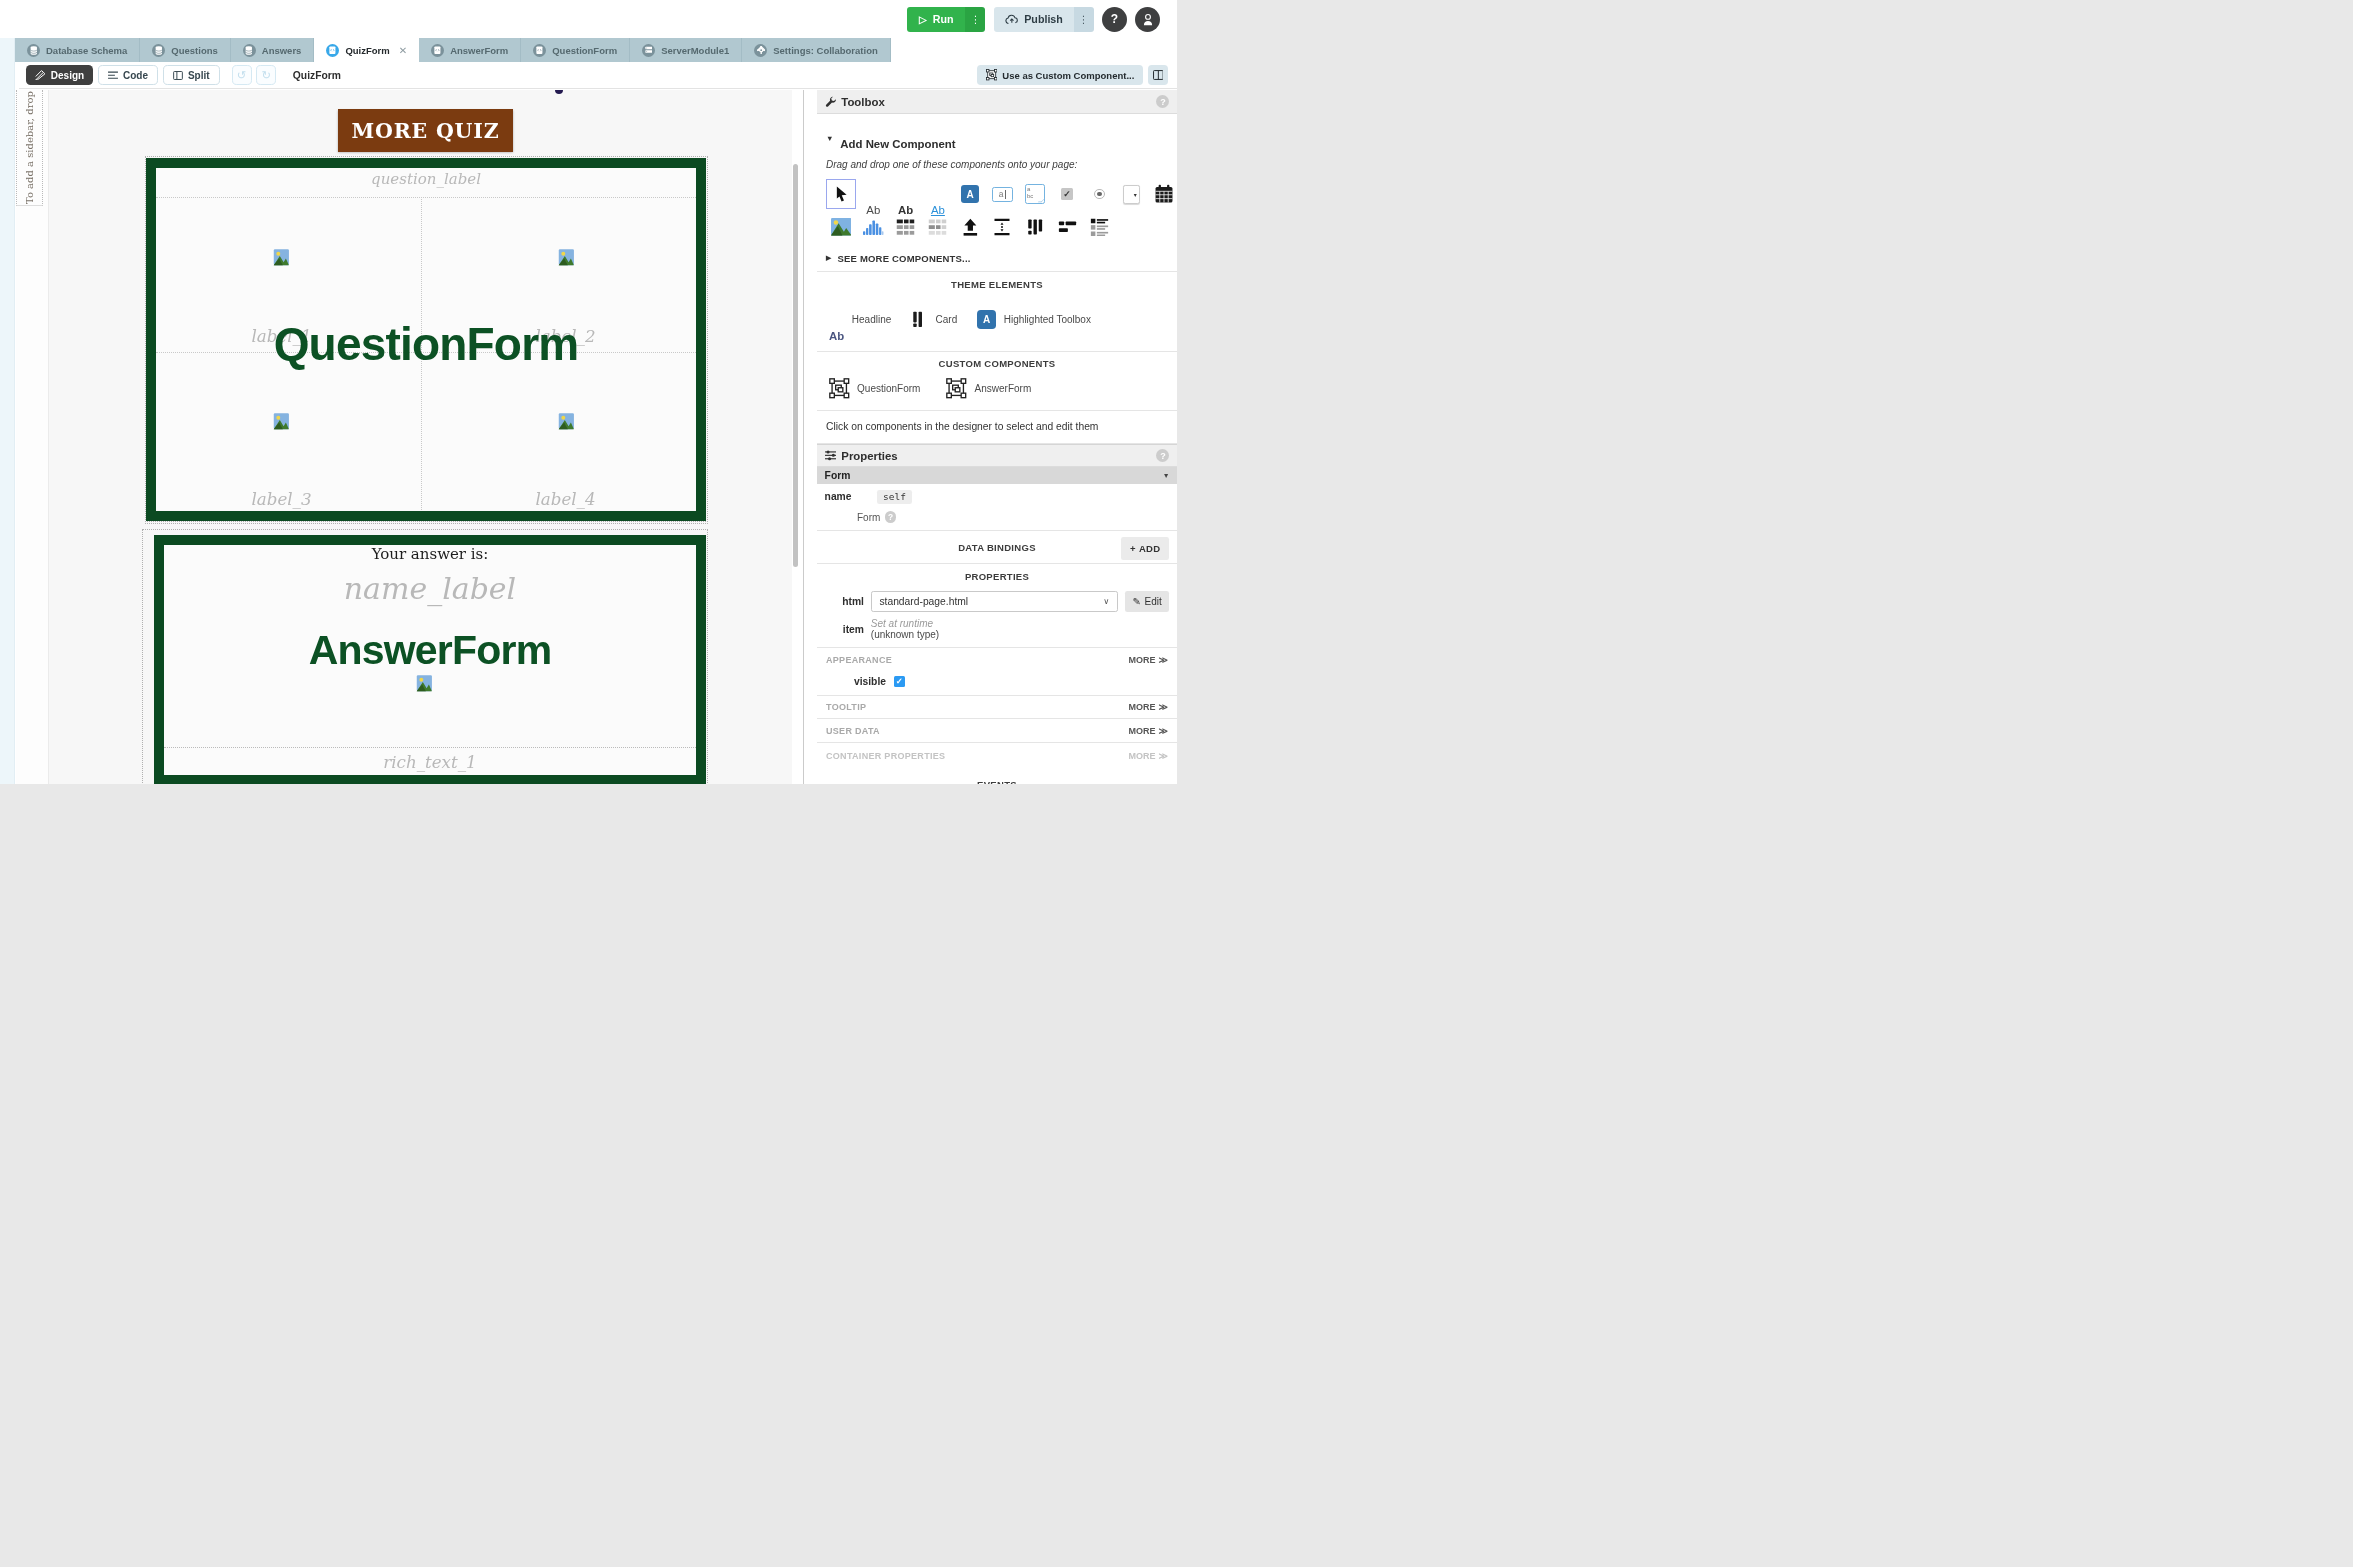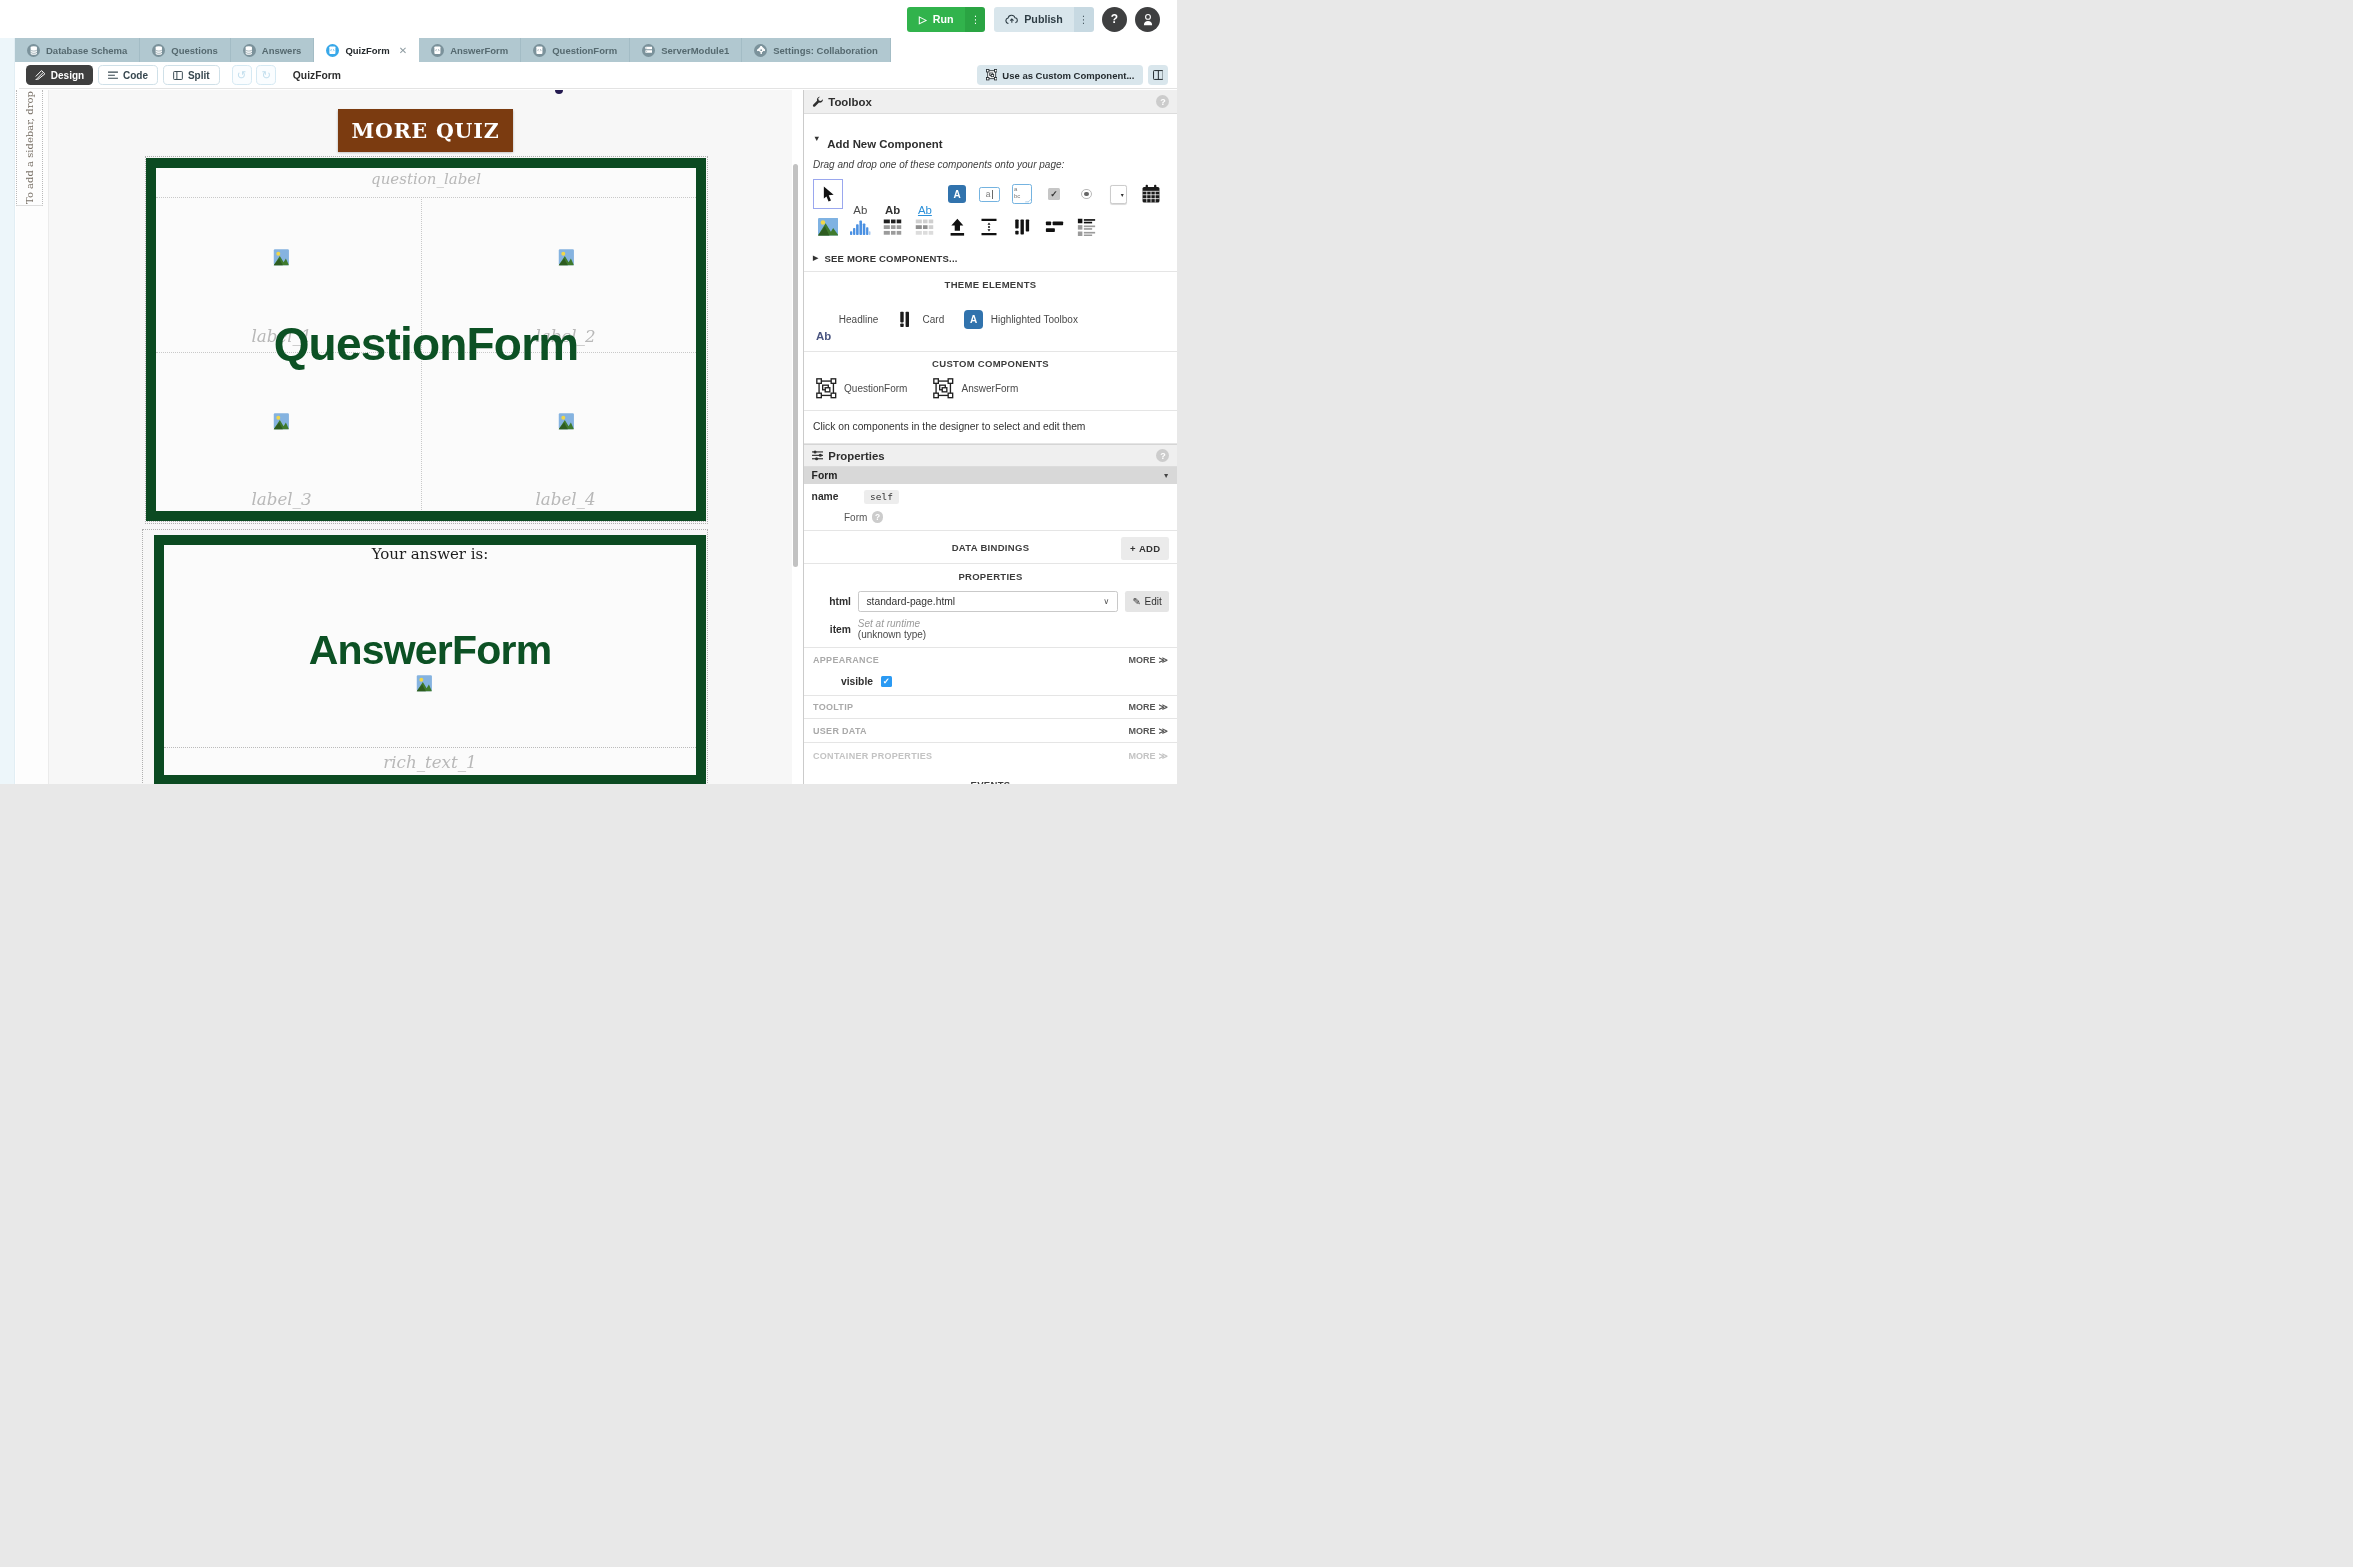--- a/index.html
+++ b/index.html
@@ -70,21 +70,21 @@
   .af-wm { top:85px; font-size:41px; }
   .af-img { left:252px; top:128px; }
   .af-div { position:absolute; left:0; right:0; top:202px; border-top:0.8px dotted #bbb; }
   .rich-label { left:0; right:0; top:207px; font-size:16.7px; }
 
   
   .v-gutter { position:absolute; left:792px; top:90px; width:10.7px; height:695px; background:#fff; }
   .v-thumb { position:absolute; left:0.8px; top:74px; width:5.3px; height:403px; background:#c2c2c2; border-radius:3px; }
 
   
-  .sidebar { position:absolute; left:803px; top:90px; width:374px; height:695px; background:#fff; border-left:0.8px solid #cbcbcb; font-size:10px; color:#333; overflow:hidden; }
+  .sidebar { position:absolute; left:803px; top:90px; width:374px; height:695px; background:#fff; border-left:0.8px solid #cbcbcb; font-size:10px; color:#333; overflow:hidden;padding-left:13px; }
   .panel-head { height:24px; background:#efefef; border-bottom:0.8px solid #dcdcdc; display:flex; align-items:center; padding:0 7.6px; gap:5.3px; }
   .panel-head .ptitle { font-weight:bold; font-size:11.4px; color:#2e2e2e; }
   .phelp { margin-left:auto; width:13px; height:13px; border-radius:50%; background:#ccc; color:#fff; font-weight:bold; font-size:9px; display:flex; align-items:center; justify-content:center; }
   .addnew { display:flex; align-items:center; gap:6.8px; padding:12px 0 0 9px; }
   .addnew .caret { font-size:7.6px; color:#333; }
   .addnew .atitle { font-weight:bold; font-size:11.4px; color:#2e2e2e;margin-top:12px; }
   .hint { font-style:italic; color:#3f3f3f; font-size:10px; padding:9px 9px 0 9px; }
   .icon-row { display:flex; gap:2.3px; padding:9px 0 0 9px; }
   .tcell { width:30px; height:30px; display:flex; align-items:center; justify-content:center; flex:none; cursor:pointer; }
   .tcell.sel { border:1.5px solid #9aa7ee; background:#fff; }
@@ -368,20 +368,21 @@
       <div class="ph-label cell-lab" style="left:72px; top:321px;">label_3</div>
       <div class="ph-label cell-lab" style="left:356px; top:321px;">label_4</div>
 
       <div class="watermark qf-wm">QuestionForm</div>
     </div>
 
     <div class="row-dash1"></div>
     <div class="af-sel"></div>
     <div class="af-box">
       <div class="ya-label">Your answer is:</div>
+      <div class="ph-label name-label">name_label</div>
       <div class="watermark af-wm">AnswerForm</div>
       <svg class="imgph af-img" viewBox="0 0 22 27">
           <rect x="1" y="3" width="20" height="21" rx="1.5" fill="#85b3e0"></rect>
           <circle cx="7" cy="9" r="2.6" fill="#f0d74a"></circle>
           <path d="M1 24 L9 12 L14 20 L17 15 L21 24 Z" fill="#3f7a2d"></path>
           <path d="M1 24 L8 15 L13 24 Z" fill="#2d5c20"></path>
         </svg>
       <div class="af-div"></div>
       <div class="ph-label rich-label">rich_text_1</div>
     </div>

